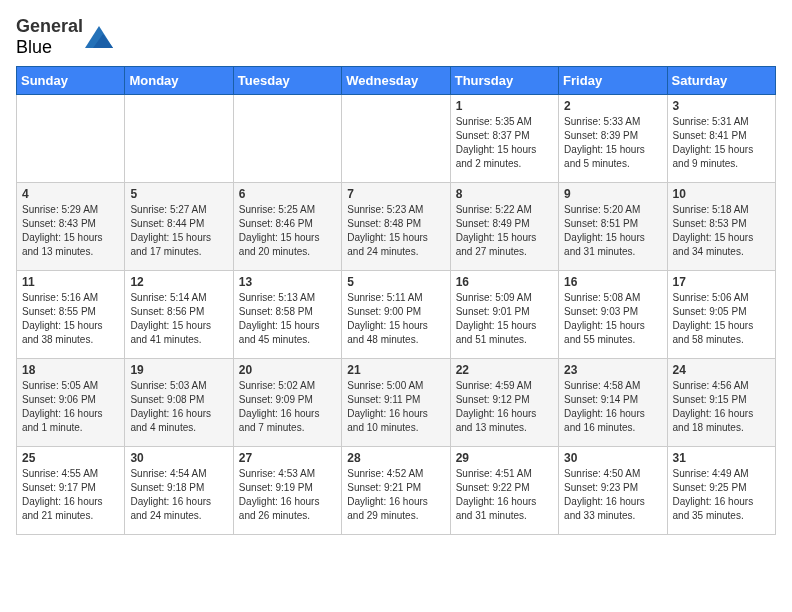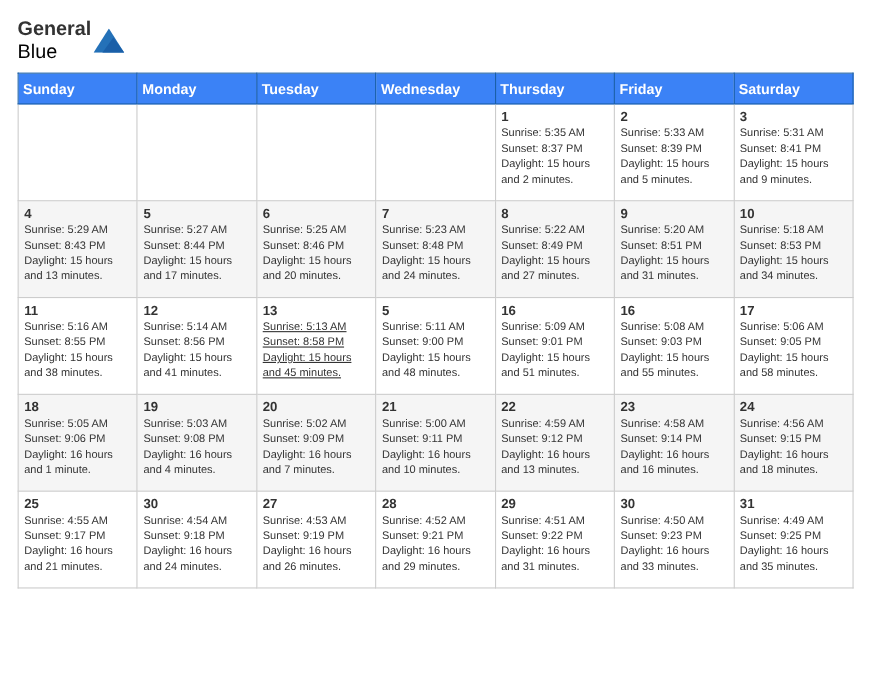--- a/index.html
+++ b/index.html
@@ -206,21 +206,21 @@
         </td>
         <td>
           <div class="day-number">12</div>
           <div class="day-info" style="white-space: pre-line;">Sunrise: 5:14 AM
 Sunset: 8:56 PM
 Daylight: 15 hours
 and 41 minutes.</div>
         </td>
         <td>
           <div class="day-number">13</div>
-          <div class="day-info" style="white-space: pre-line; text-decoration: underline;">Sunrise: 5:13 AM
+          <div class="day-info" style="white-space: pre-line;">Sunrise: 5:13 AM
 Sunset: 8:58 PM
 Daylight: 15 hours
 and 45 minutes.</div>
         </td>
         <td>
           <div class="day-number">5</div>
           <div class="day-info" style="white-space: pre-line;">Sunrise: 5:11 AM
 Sunset: 9:00 PM
 Daylight: 15 hours
 and 48 minutes.</div>

